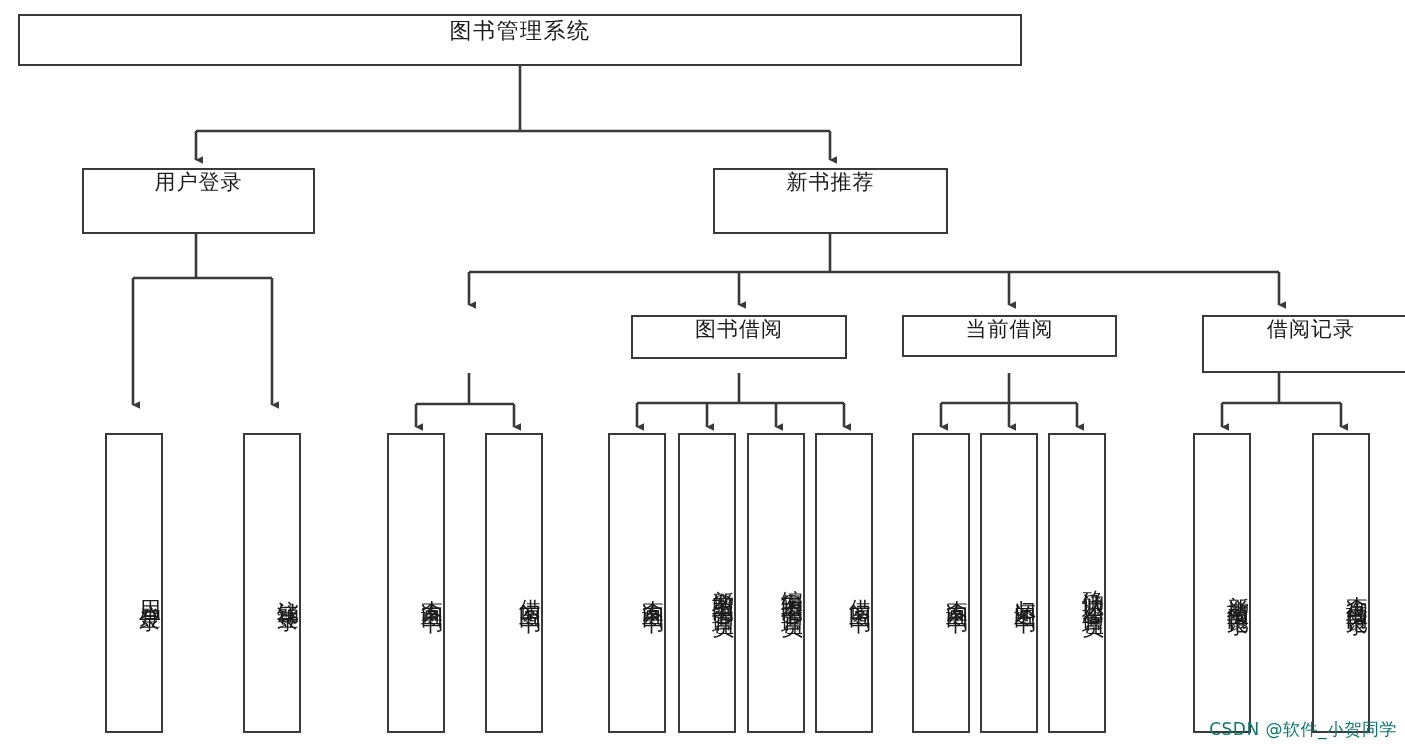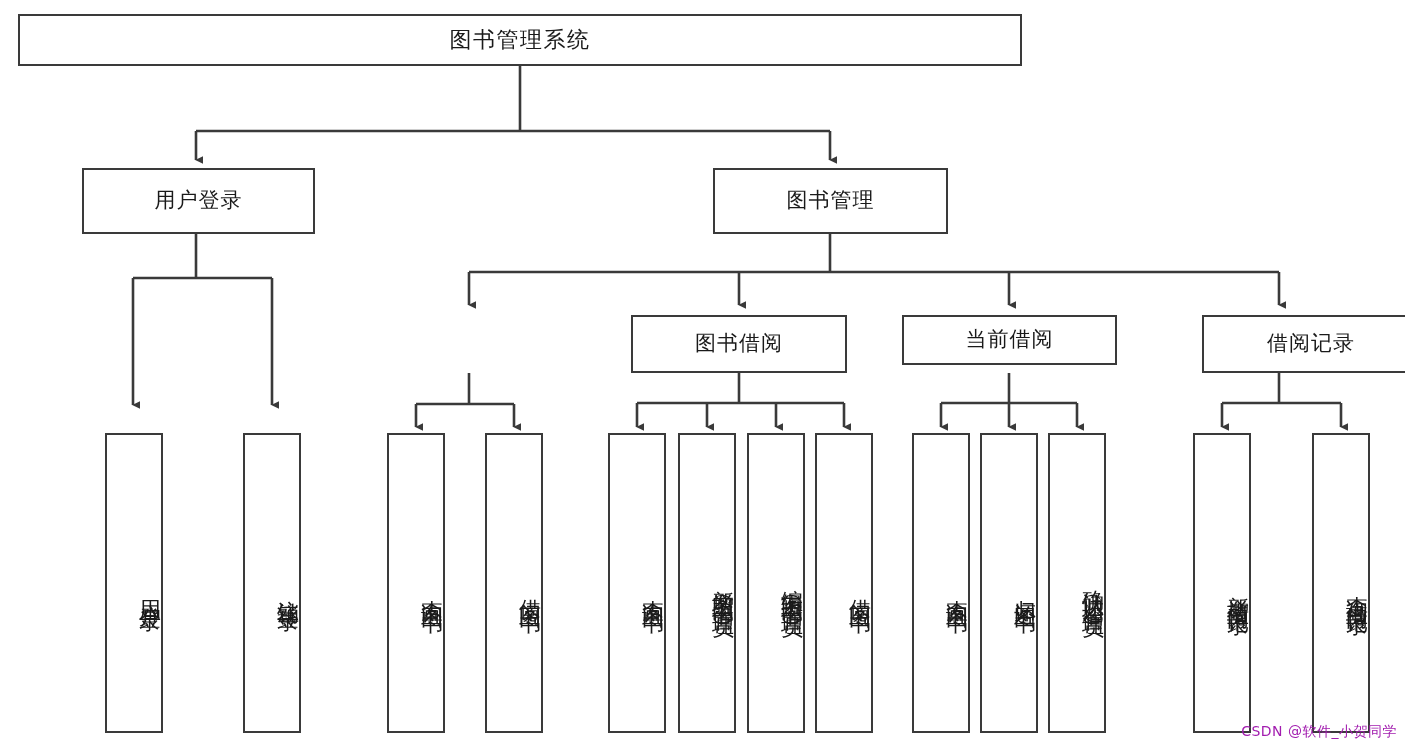--- a/index.html
+++ b/index.html
@@ -16,21 +16,20 @@
     height: 747px;
     background: #ffffff;
     overflow: hidden;
   }
   .node {
     position: absolute;
     box-sizing: border-box;
     border: 2.5px solid #3a3a3a;
     background: #ffffff;
     display: flex;
-    align-items: center;
     justify-content: center;
     color: #1a1a1a;
   }
   .node-h {
     font-size: 21px;
     letter-spacing: 1px;
     line-height: 1.2;
   }
   .node-root {
     font-size: 22px;
@@ -56,22 +55,22 @@
     left: 0;
     top: 0;
     width: 1405px;
     height: 747px;
     pointer-events: none;
   }
   .watermark {
     position: absolute;
     right: 8px;
     bottom: 6px;
-    font-size: 14px;
-    color: #a21caf;
+    font-size: 17px;
+    color: #0f766e;
     letter-spacing: 0.5px;
     white-space: nowrap;
     text-align: center;
   }
 </style>
 </head>
 <body>
 
 <div id="canvas">
 
@@ -126,27 +125,27 @@
   </svg>
 
   <div class="node node-root" style="left:18px; top:14px; width:1004px; height:52px;">
     <span>图书管理系统</span>
   </div>
 
   <div class="node node-h" style="left:82px; top:168px; width:233px; height:66px;">
     <span>用户登录</span>
   </div>
   <div class="node node-h" style="left:713px; top:168px; width:235px; height:66px;">
-    <span>图书管理</span>
+    <span>新书推荐</span>
   </div>
 
-  <div class="node node-h" style="left:631px; top:315px; width:216px; height:58px;">
+  <div class="node node-h" style="left:631px; top:315px; width:216px; height:44px;">
     <span>图书借阅</span>
   </div>
-  <div class="node node-h" style="left:902px; top:315px; width:215px; height:50px;">
+  <div class="node node-h" style="left:902px; top:315px; width:215px; height:42px;">
     <span>当前借阅</span>
   </div>
   <div class="node node-h" style="left:1202px; top:315px; width:218px; height:58px;">
     <span>借阅记录</span>
   </div>
 
   <div class="node node-v" style="left:105px; top:433px; width:58px; height:300px;">
     <span>用户登录</span>
   </div>
   <div class="node node-v" style="left:243px; top:433px; width:58px; height:300px;">

